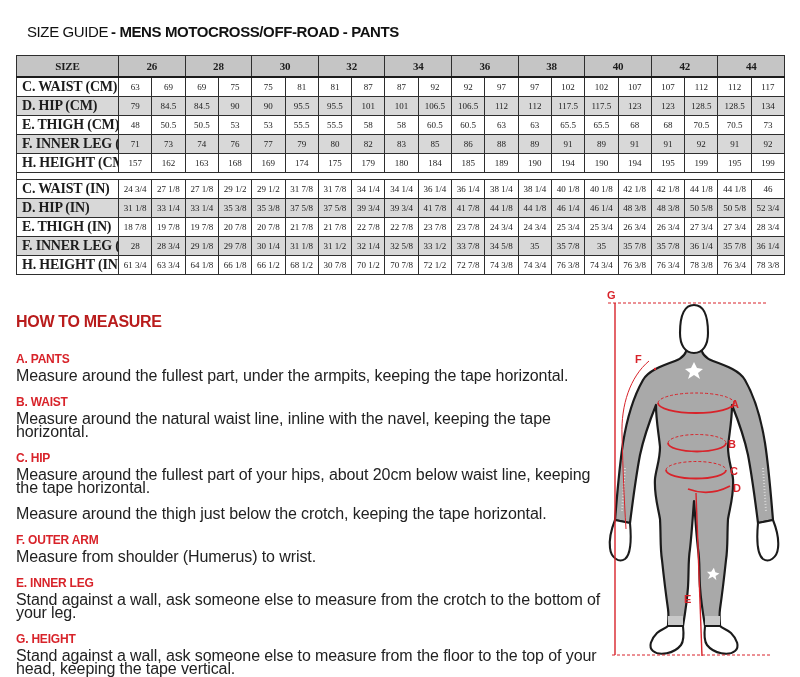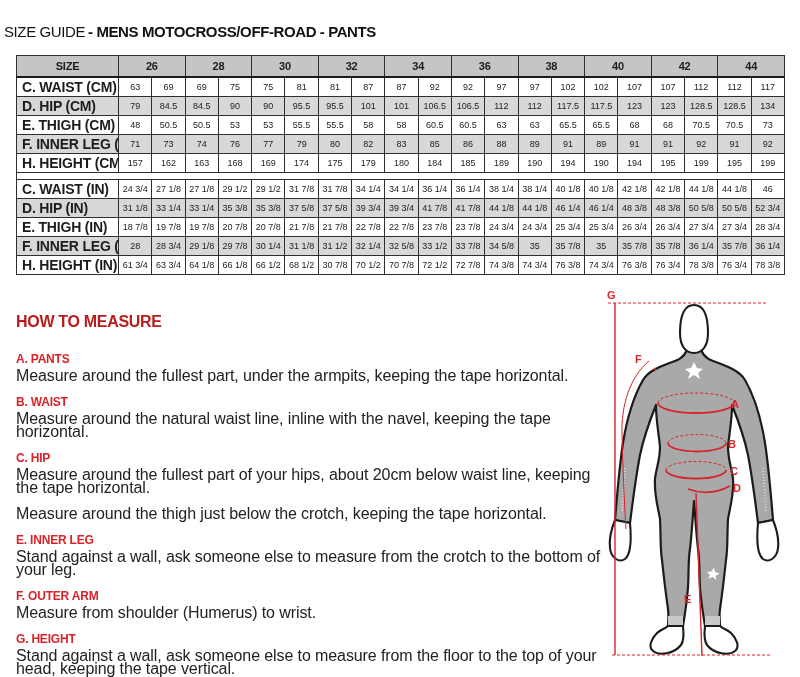--- a/index.html
+++ b/index.html
@@ -5,24 +5,24 @@
   :root{
     --accent-red:#d8232a;
     --header-gray:#c5c5c5;
     --row-shade-gray:#d8d8d8;
     --body-gray:#a9a9a9;
     --border-dark:#2e2e2e;
   }
   html,body{margin:0;padding:0;background:#ffffff;}
   .page{position:relative;width:800px;height:677px;background:#ffffff;overflow:hidden;
         font-family:"Liberation Sans",sans-serif;color:#111;}
-  .title{position:absolute;left:4px;top:23px;font-size:15px;letter-spacing:-0.4px;white-space:nowrap;color:#111;}
+  .title{position:absolute;left:27px;top:23px;font-size:15px;letter-spacing:-0.4px;white-space:nowrap;color:#111;}
   .title .bold{font-weight:bold;margin-left:3px;}
 
-  #size-table{position:absolute;left:16px;top:55px;width:768px;border-collapse:collapse;table-layout:fixed;}
+  #size-table{position:absolute;left:16px;top:55px;width:768px;border-collapse:collapse;table-layout:fixed;font-family:Liberation Serif, serif;}
   #size-table th,#size-table td{border:1px solid var(--border-dark);padding:0;text-align:center;
         color:#1c1c1c;overflow:hidden;white-space:nowrap;}
   #size-table thead th{background:var(--header-gray);font-size:11px;font-weight:bold;height:20px;
         border-bottom:2px solid #1c1c1c;letter-spacing:-0.2px;}
   #size-table tbody td{font-size:9px;height:18px;}
   #size-table tbody th.rowlabel{text-align:left;padding-left:5px;font-size:14px;font-weight:bold;letter-spacing:-0.2px;}
   #size-table tr.shaded{background:var(--row-shade-gray);padding-left:8px;}
   #size-table tr.spacer-row td{height:6px;background:#ffffff;border-left:1px solid var(--border-dark);
         border-right:1px solid var(--border-dark);}
 
@@ -341,26 +341,26 @@
           <div class="m-text">Measure around the natural waist line, inline with the navel, keeping the tape horizontal.</div>
         </div>
         <div class="m-item">
           <div class="m-label">C. HIP</div>
           <div class="m-text">Measure around the fullest part of your hips, about 20cm below waist line, keeping the tape horizontal.</div>
         </div>
         <div class="m-item">
           <div class="m-text">Measure around the thigh just below the crotch, keeping the tape horizontal.</div>
         </div>
         <div class="m-item">
+          <div class="m-label">F. OUTER ARM</div>
+          <div class="m-text">Measure from shoulder (Humerus) to wrist.</div>
+        </div>
+        <div class="m-item">
           <div class="m-label">E. INNER LEG</div>
           <div class="m-text">Stand against a wall, ask someone else to measure from the crotch to the bottom of your leg.</div>
-        </div>
-        <div class="m-item">
-          <div class="m-label">F. OUTER ARM</div>
-          <div class="m-text">Measure from shoulder (Humerus) to wrist.</div>
         </div>
         <div class="m-item">
           <div class="m-label">G. HEIGHT</div>
           <div class="m-text">Stand against a wall, ask someone else to measure from the floor to the top of your head, keeping the tape vertical.</div>
         </div>
       </div>
   </div>
 
   <svg class="figure-svg" width="202" height="394" viewBox="0 0 202 394">
 

